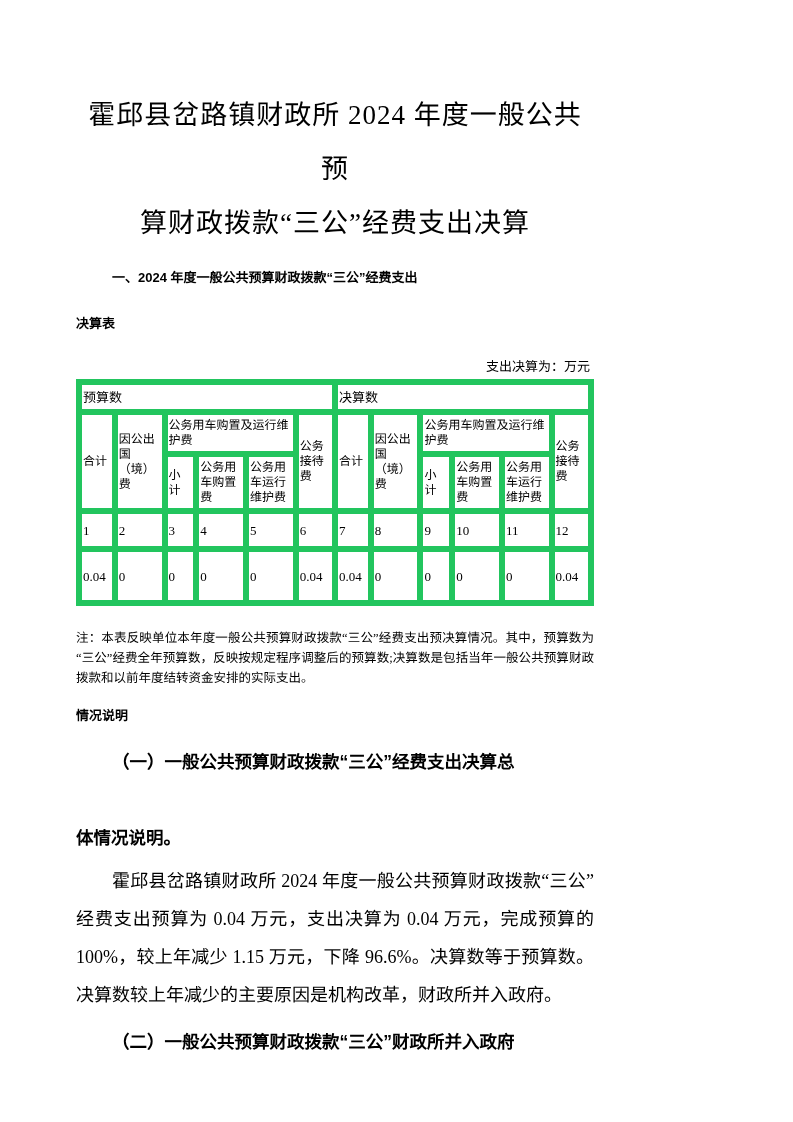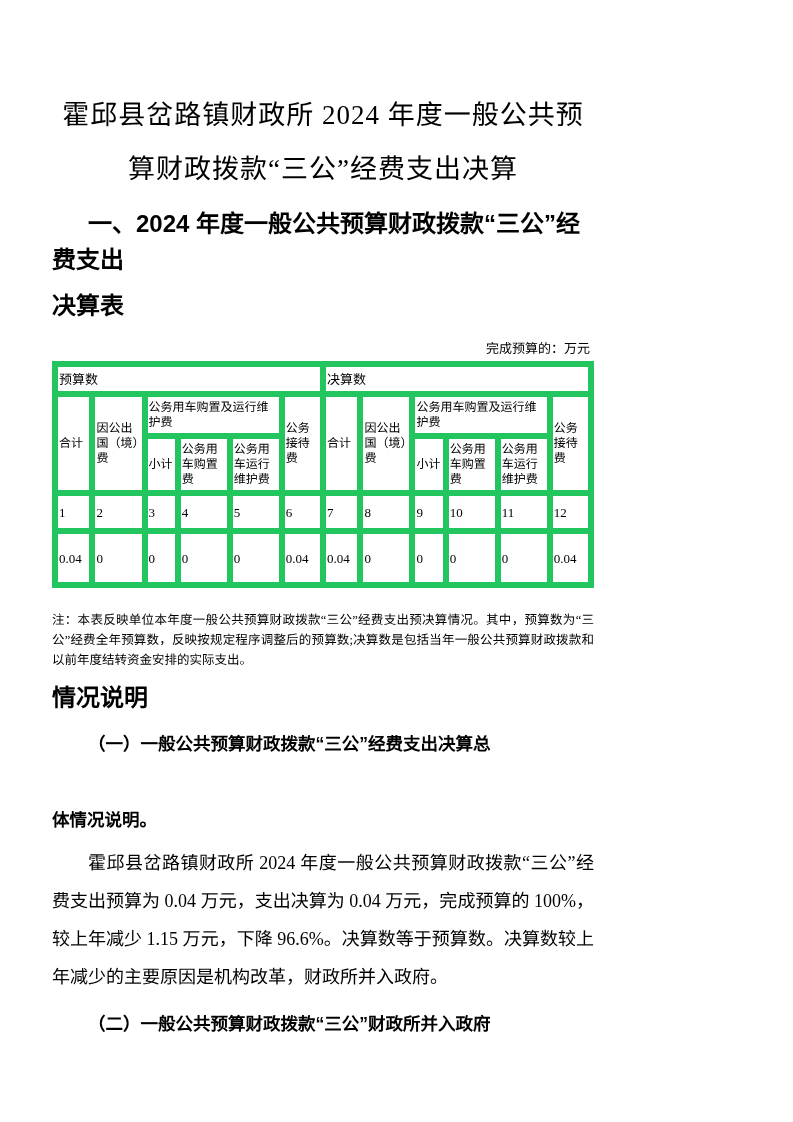--- a/index.html
+++ b/index.html
@@ -12,37 +12,37 @@
     height: 1122px;
     font-family: "Liberation Serif", "DejaVu Serif", serif;
     color: #000000;
     position: relative;
     overflow: hidden;
   }
   .page {
     box-sizing: border-box;
     width: 674px;
     height: 1122px;
-    padding: 88px 80px 40px 52px;
+    padding: 88px 80px 40px 76px;
   }
   .doc-title {
     font-family: "Liberation Serif", "DejaVu Serif", serif;
     font-size: 27px;
     line-height: 54px;
     text-align: center;
     letter-spacing: 1px;
     font-weight: normal;
     margin: 0 0 8px 0;
   }
   .doc-title .line {
     display: block;
   }
   .section-heading {
     font-family: "Liberation Sans", "DejaVu Sans", sans-serif;
-    font-size: 24px;
+    font-size: 13px;
     font-weight: bold;
     line-height: 36px;
     margin: 10px 0 0 0;
     text-indent: 36px;
   }
   .section-heading.cont {
     text-indent: 0;
   }
   .amount-unit {
     text-align: right;
@@ -121,21 +121,21 @@
     <span class="line">算财政拨款“三公”经费支出决算</span>
   </h1>
 
   <div class="section-heading">
     <span>一、2024 年度一般公共预算财政拨款“三公”经费支出</span>
   </div>
   <div class="section-heading cont">
     <span>决算表</span>
   </div>
 
-  <div class="amount-unit">完成预算的：万元</div>
+  <div class="amount-unit">支出决算为：万元</div>
 
   <table class="fin">
     <colgroup>
       <col style="width:6.2%">
       <col style="width:8.6%">
       <col style="width:5.5%">
       <col style="width:8.6%">
       <col style="width:8.6%">
       <col style="width:6.8%">
       <col style="width:6.2%">

